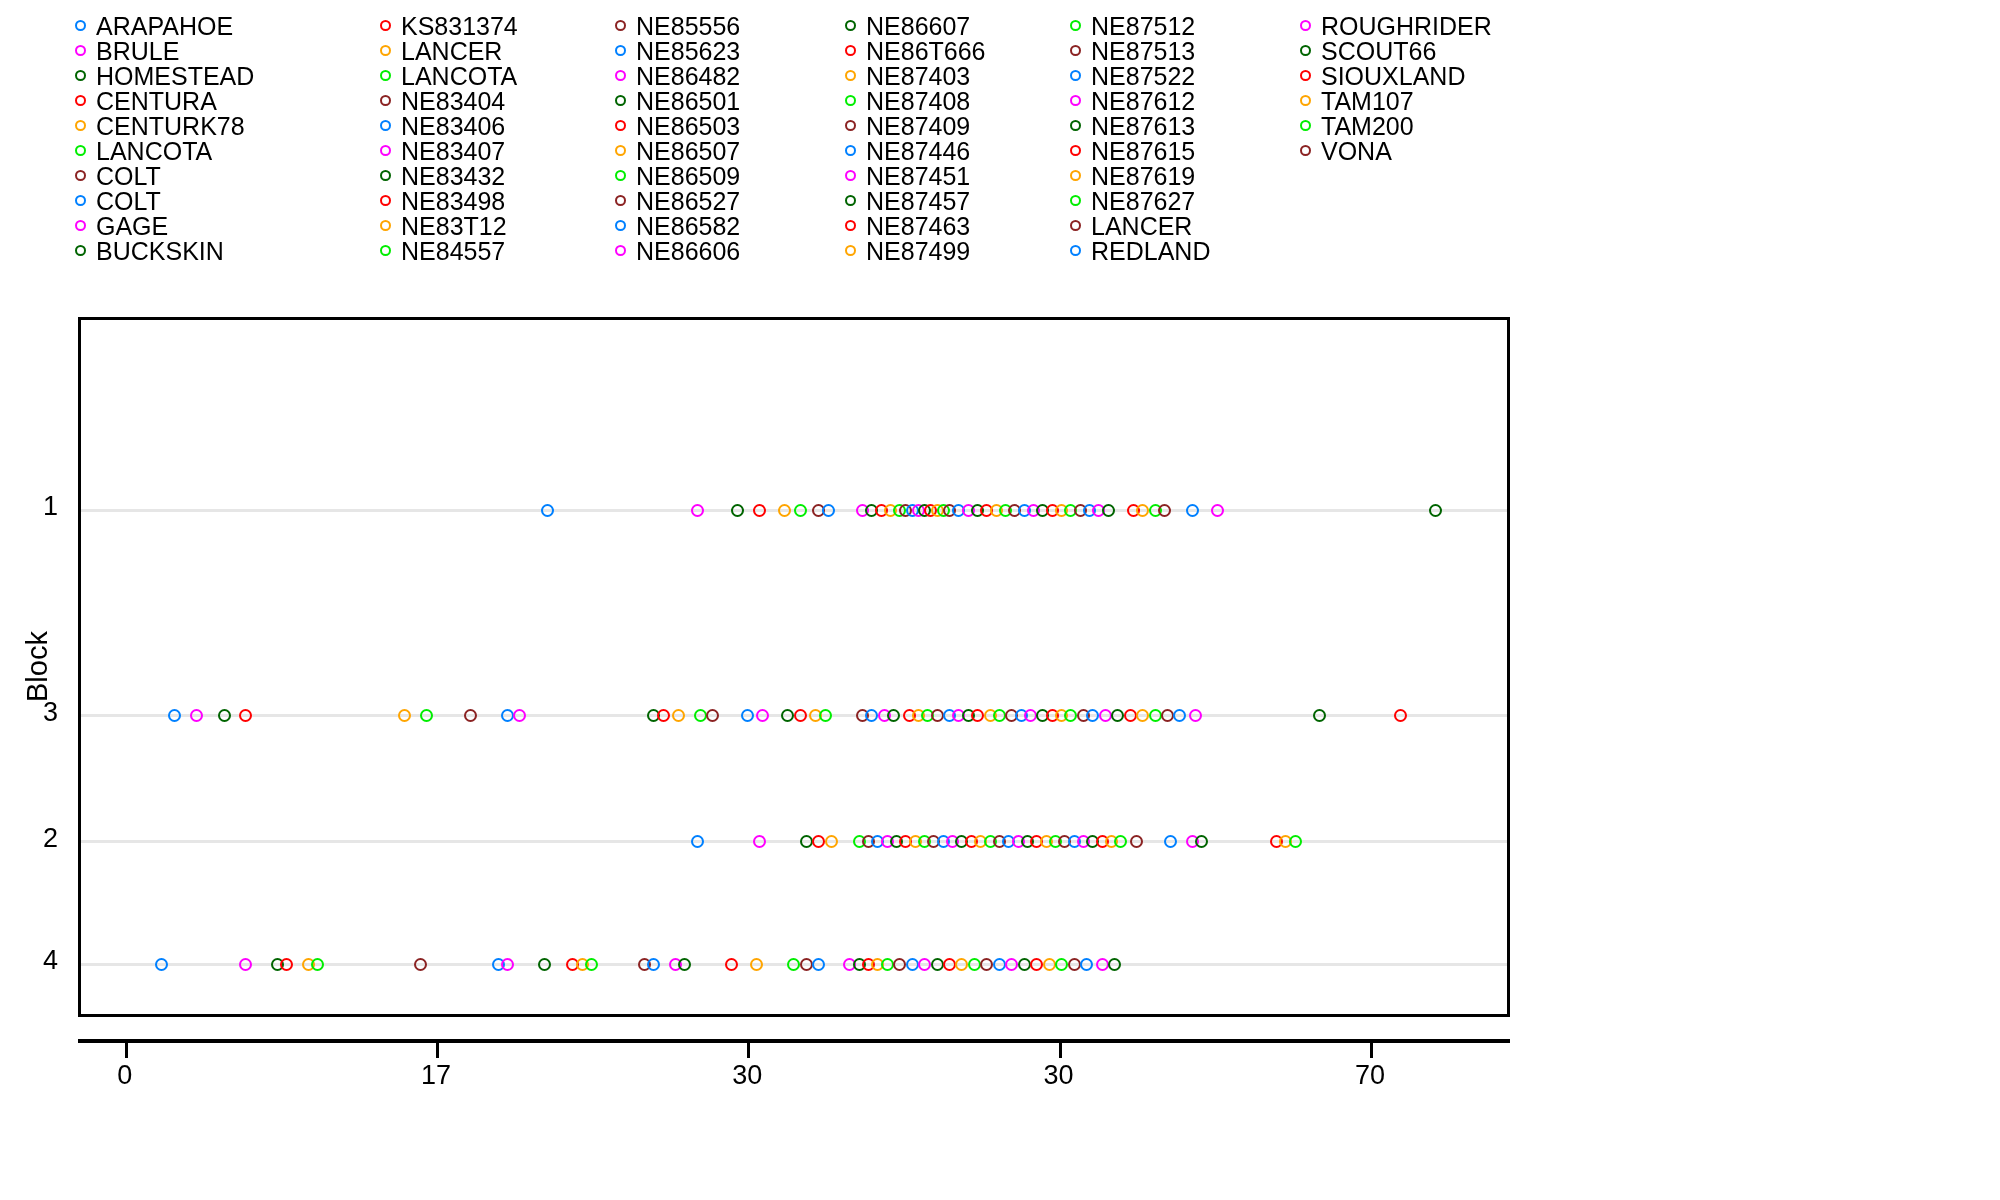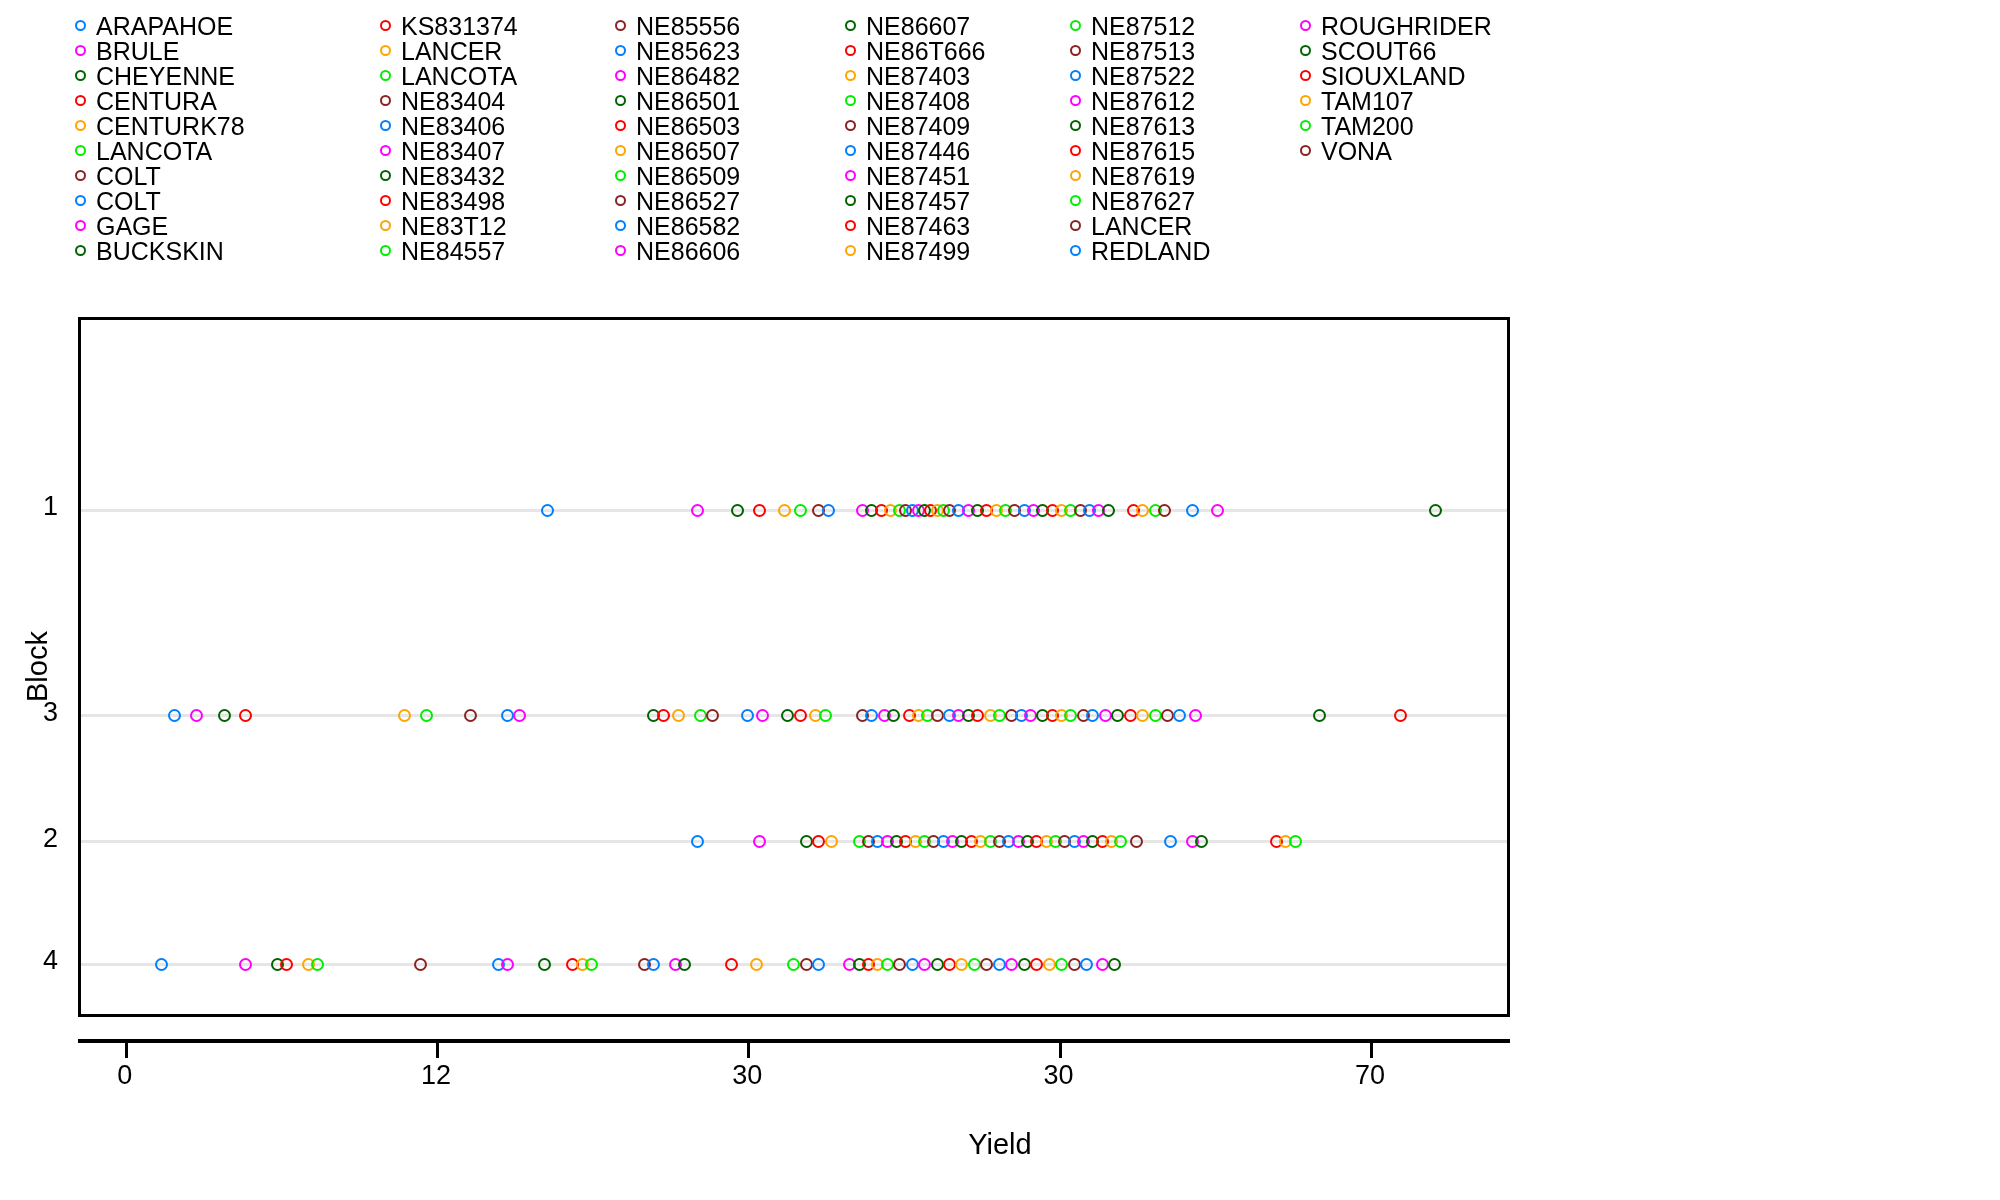--- a/index.html
+++ b/index.html
@@ -59,21 +59,21 @@
         <div class="legend-item">
           <span class="legend-mark">
             <i style="border-color: rgb(255, 0, 255);"></i>
           </span>
           <span class="legend-label">BRULE</span>
         </div>
         <div class="legend-item">
           <span class="legend-mark">
             <i style="border-color: rgb(0, 100, 0);"></i>
           </span>
-          <span class="legend-label">CHEYENNE</span>
+          <span class="legend-label">HOMESTEAD</span>
         </div>
         <div class="legend-item">
           <span class="legend-mark">
             <i style="border-color: rgb(255, 0, 0);"></i>
           </span>
           <span class="legend-label">CENTURA</span>
         </div>
         <div class="legend-item">
           <span class="legend-mark">
             <i style="border-color: rgb(255, 165, 0);"></i>
@@ -593,26 +593,25 @@
   <div id="y-axis-labels">
       <div class="ylab" style="left: 8px; top: 493.4px;">1</div>
       <div class="ylab" style="left: 8px; top: 698.5px;">3</div>
       <div class="ylab" style="left: 8px; top: 824.5px;">2</div>
       <div class="ylab" style="left: 8px; top: 947px;">4</div>
     </div>
   <div id="x-axis-elements">
       <div class="xtick" style="left: 124.696px;"></div>
       <div class="xticklab" style="left: 84.6957px;">0</div>
       <div class="xtick" style="left: 436px;"></div>
-      <div class="xticklab" style="left: 396px;">12</div>
+      <div class="xticklab" style="left: 396px;">17</div>
       <div class="xtick" style="left: 747.304px;"></div>
       <div class="xticklab" style="left: 707.304px;">30</div>
       <div class="xtick" style="left: 1058.61px;"></div>
       <div class="xticklab" style="left: 1018.61px;">30</div>
       <div class="xtick" style="left: 1369.91px;"></div>
       <div class="xticklab" style="left: 1329.91px;">70</div>
     </div>
   <div id="xaxis"></div>
 
-  <div id="xtitle">Yield</div>
   <div id="ytitle">Block</div>
 
 </div>
 
 </body></html>

